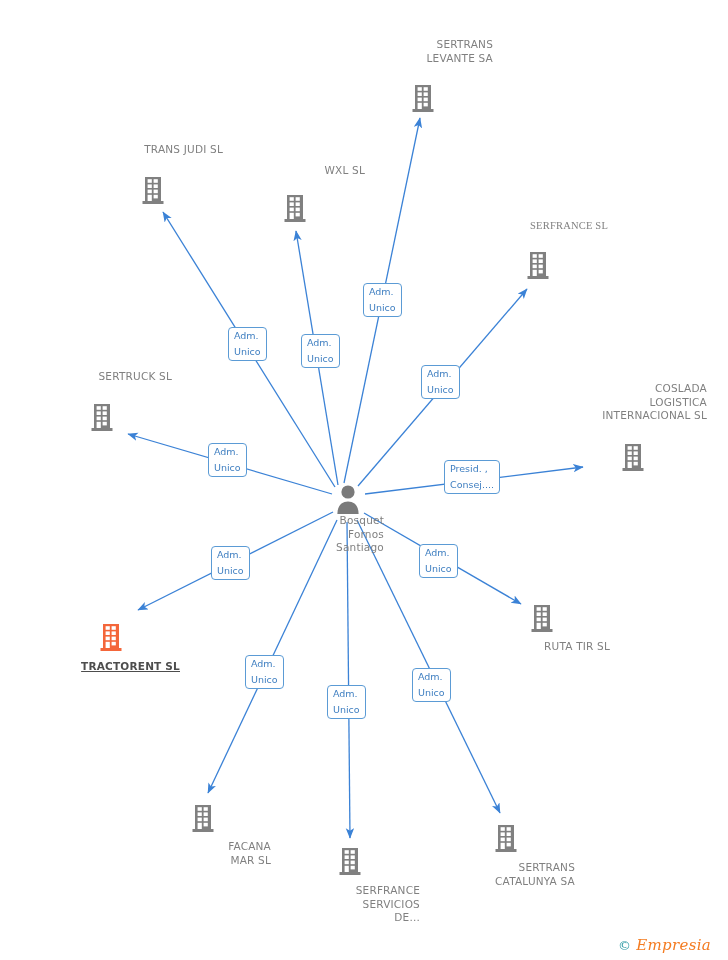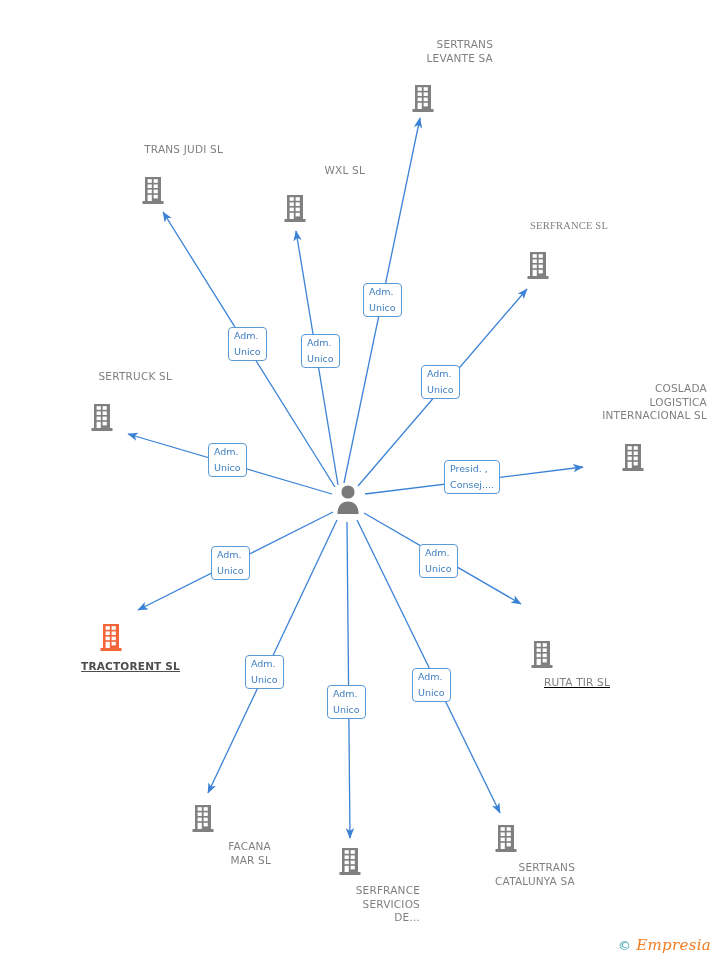--- a/index.html
+++ b/index.html
@@ -185,21 +185,21 @@
           <rect x="6.6" y="8.4" width="4.2" height="3.6" fill="#ffffff"></rect>
           <rect x="12.6" y="8.4" width="4.2" height="3.6" fill="#ffffff"></rect>
           <rect x="6.6" y="13.6" width="4.2" height="3.6" fill="#ffffff"></rect>
           <rect x="12.6" y="13.6" width="4.2" height="3.6" fill="#ffffff"></rect>
           <rect x="6.6" y="18.8" width="4.2" height="6.2" fill="#ffffff"></rect>
           <rect x="12.6" y="18.8" width="4.2" height="3.6" fill="#ffffff"></rect>
         </svg>
       </div>
       <div class="label" style="margin-top: 8px; text-decoration: underline;">TRACTORENT SL</div>
     </div>
-    <div class="node" style="left: 470px; width: 140px; top: 640px; text-decoration: underline;">
+    <div class="node" style="left: 470px; width: 140px; top: 604px;">
       <div style="margin-left: 3px;">
         <svg width="24" height="29" viewBox="0 0 24 29" class="bldg">
           <rect x="4" y="1" width="16" height="24" fill="#808080"></rect>
           <rect x="1.5" y="25" width="21" height="3" fill="#808080"></rect>
           <rect x="6.6" y="3.2" width="4.2" height="3.6" fill="#ffffff"></rect>
           <rect x="12.6" y="3.2" width="4.2" height="3.6" fill="#ffffff"></rect>
           <rect x="6.6" y="8.4" width="4.2" height="3.6" fill="#ffffff"></rect>
           <rect x="12.6" y="8.4" width="4.2" height="3.6" fill="#ffffff"></rect>
           <rect x="6.6" y="13.6" width="4.2" height="3.6" fill="#ffffff"></rect>
           <rect x="12.6" y="13.6" width="4.2" height="3.6" fill="#ffffff"></rect>
@@ -288,18 +288,21 @@
 Unico</div>
     <div class="edge-label" style="left: 412px; top: 668px;">Adm.
 Unico</div>
   </div>
 
 <div class="node" id="center-node" style="left:312px;top:484px;width:72px;">
   <svg class="person" width="28" height="30" viewBox="0 0 28 30">
     <circle cx="14" cy="8" r="6.6" fill="#7a7a7a"></circle>
     <path d="M3.4,30 C3.4,21.5 8,17.5 14,17.5 C20,17.5 24.6,21.5 24.6,30 Z" fill="#7a7a7a"></path>
   </svg>
+  <div class="label">Bosquet
+Fornos
+Santiago</div>
 </div>
 
 <div class="watermark">
   <span class="c">©</span>
   <span>Empresia</span>
 </div>
 
 </body></html>

